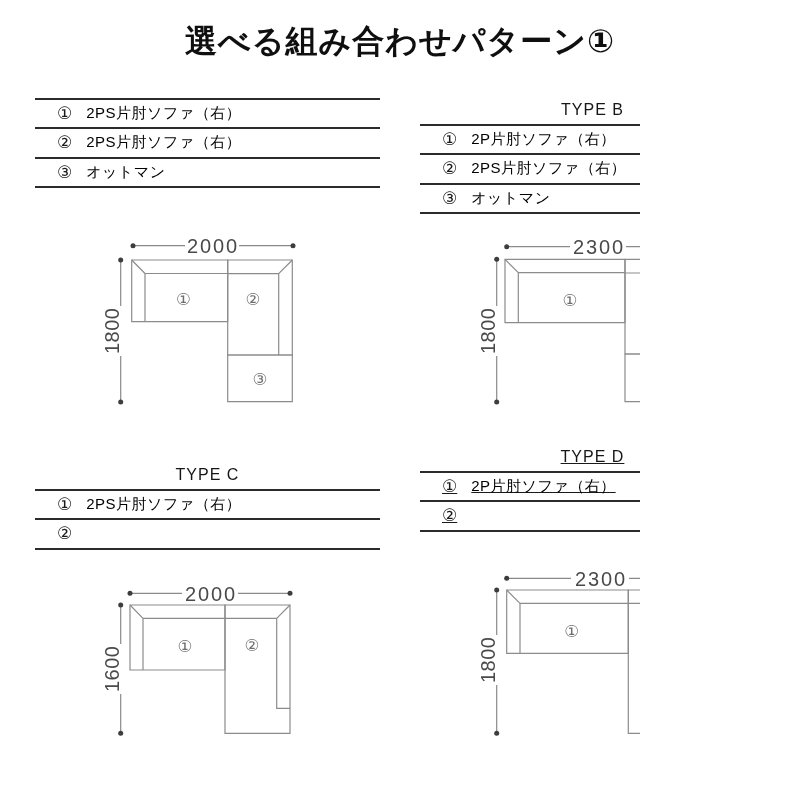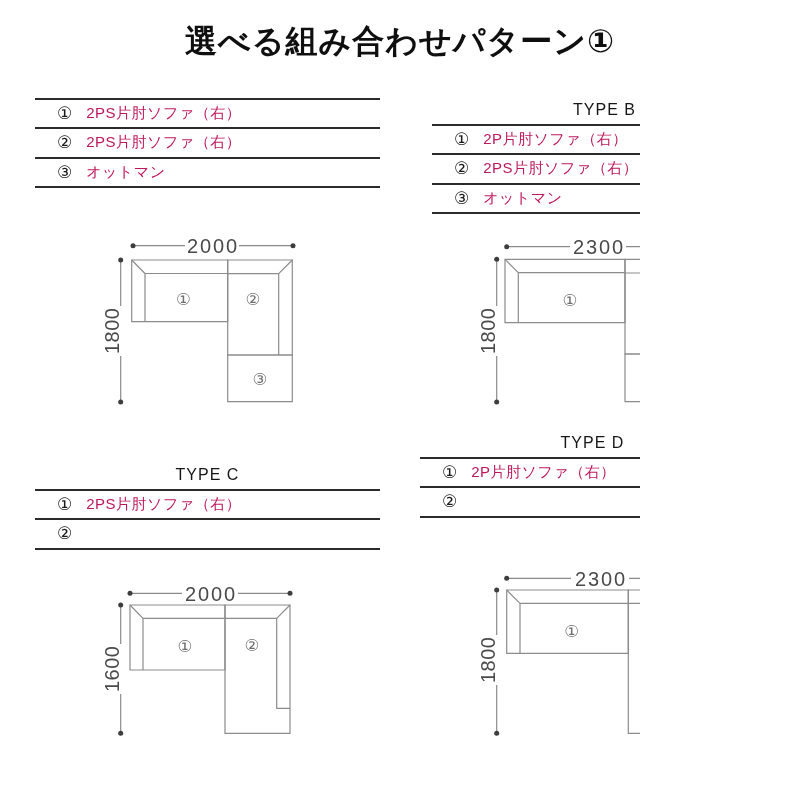--- a/index.html
+++ b/index.html
@@ -9,21 +9,21 @@
   }
   .page-title{
     position:absolute;left:0;top:18px;width:800px;height:46px;line-height:46px;
     text-align:center;font-size:32px;font-weight:bold;color:#0f0f0f;letter-spacing:1px;
   }
   .type-table{position:absolute;width:345px;}
   .tbl-header{height:26px;line-height:24px;text-align:center;font-size:16px;color:#161616;letter-spacing:1px;}
   .rows{border-top:2px solid #2b2b2b;}
   .row{display:flex;align-items:center;height:29.3px;border-bottom:2px solid #2b2b2b;padding-left:22px;box-sizing:border-box;}
   .row .num{font-size:17px;color:#1a1a1a;flex:0 0 auto;}
-  .row .label{font-size:15px;color:#be185d;margin-left:14px;letter-spacing:0.5px;white-space:nowrap;}
+  .row .label{font-size:15px;color:#000000;margin-left:14px;letter-spacing:0.5px;white-space:nowrap;}
   .diagram{position:absolute;}
   
   .sofa{fill:none;stroke:#8c8c8c;stroke-width:1.2;}
   .dimline{stroke:#8a8a8a;stroke-width:1.2;}
   .dimdot{fill:#3d3d3d;stroke:none;}
   .dimtext{font-family:"Liberation Sans","DejaVu Sans",sans-serif;font-size:20px;fill:#4a4a4a;}
   .piecenum{font-family:"Liberation Sans","DejaVu Sans",sans-serif;font-size:16.5px;fill:#6e6e6e;}
 </style>
 </head>
 <body>
@@ -42,21 +42,21 @@
         <span class="num">②</span>
         <span class="label">2PS片肘ソファ（右）</span>
       </div>
       <div class="row">
         <span class="num">③</span>
         <span class="label">オットマン</span>
       </div>
     </div>
   </div>
 
-  <div class="type-table" style="left:432px;top:98px;">
+  <div class="type-table" style="left:420px;top:98px;">
     <div class="tbl-header">TYPE B</div>
     <div class="rows">
       <div class="row">
         <span class="num">①</span>
         <span class="label">2P片肘ソファ（右）</span>
       </div>
       <div class="row">
         <span class="num">②</span>
         <span class="label">2PS片肘ソファ（右）</span>
       </div>
@@ -73,21 +73,21 @@
       <div class="row">
         <span class="num">①</span>
         <span class="label">2PS片肘ソファ（右）</span>
       </div>
       <div class="row">
         <span class="num">②</span>
       </div>
     </div>
   </div>
 
-  <div class="type-table" style="left:420px;top:431px;">
+  <div class="type-table" style="left:420px;top:445px;text-decoration:underline;">
     <div class="tbl-header">TYPE D</div>
     <div class="rows">
       <div class="row">
         <span class="num">①</span>
         <span class="label">2P片肘ソファ（右）</span>
       </div>
       <div class="row">
         <span class="num">②</span>
       </div>
     </div>

